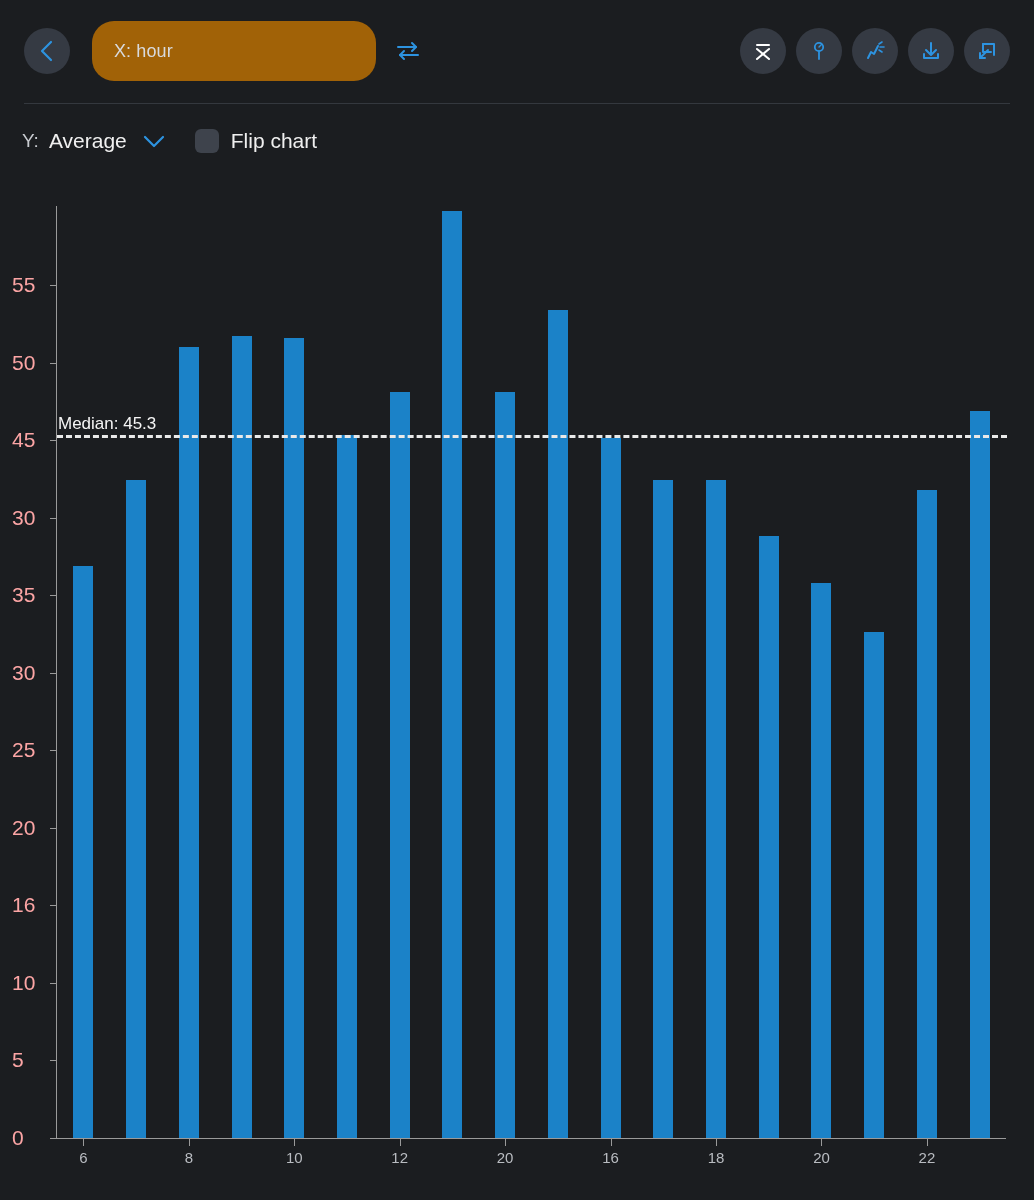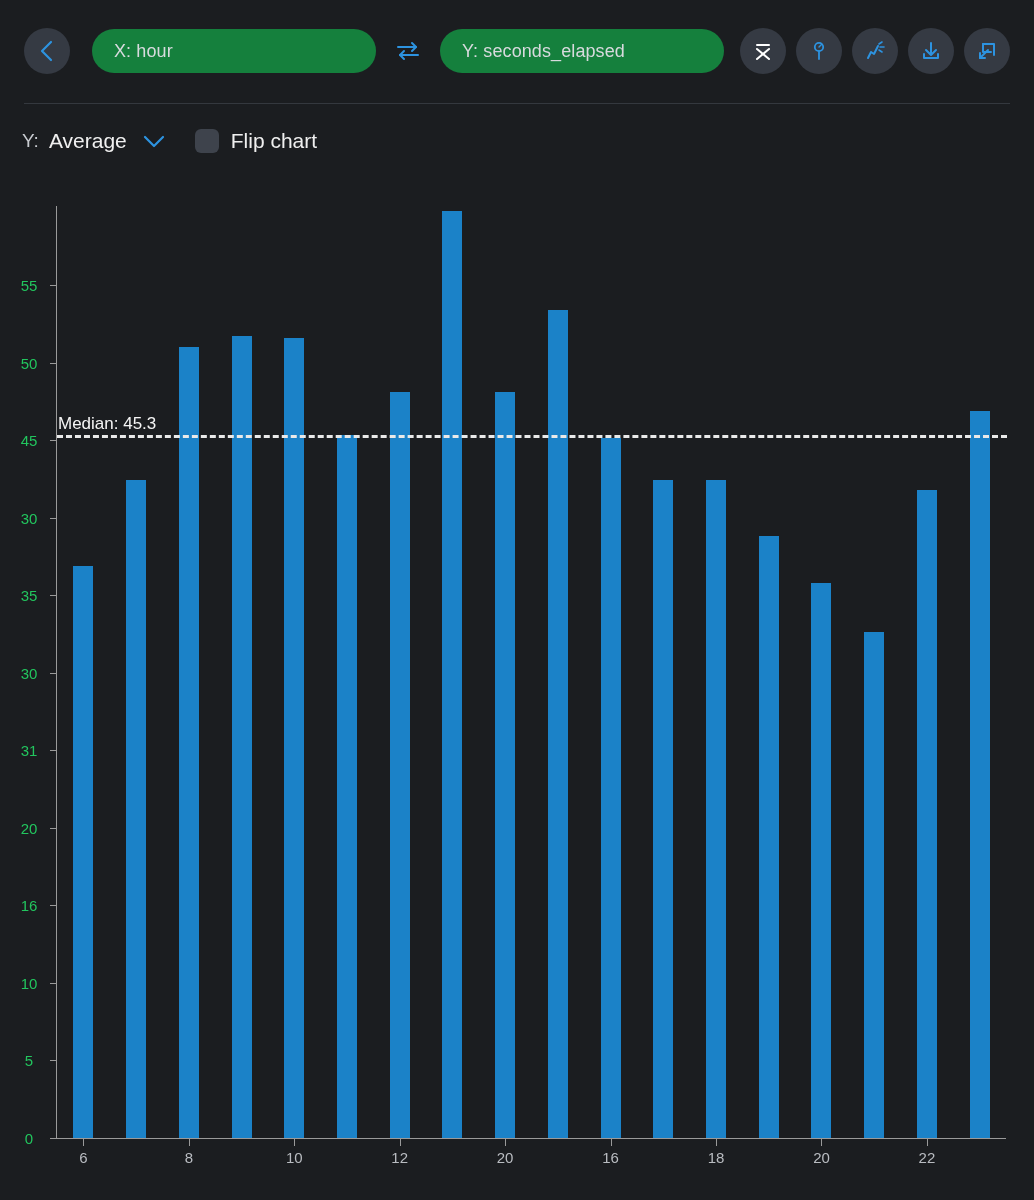--- a/index.html
+++ b/index.html
@@ -33,23 +33,23 @@
     background: #353a43;
     display: flex;
     align-items: center;
     justify-content: center;
     flex: none;
     cursor: pointer;
   }
   .back-btn { margin-right: 22px; }
 
   .field {
-    height: 44px;
+    height: 60px;
     border-radius: 22px;
-    background: #15803d;
+    background: #a16207;
     display: flex;
     align-items: center;
     padding: 0 22px;
     box-sizing: border-box;
     color: #d8dade;
     font-size: 18px;
     cursor: pointer;
     letter-spacing: .1px;
   }
   .field-x { width: 284px; }
@@ -127,23 +127,23 @@
   .axis-x-line {
     position: absolute;
     left: 56px;
     top: 1138px;
     width: 950px;
     height: 1px;
     background: #9a9a9a;
   }
   .ytick-label {
     position: absolute;
-    color: #22c55e;
-    font-size: 15px;
-    text-align: center;
+    color: #fca5a5;
+    font-size: 21px;
+    text-align: left;
     transform: translateY(-50%);
     width: 34px;
     left: 12px;
   }
   .ytick-mark {
     position: absolute;
     left: 50px;
     width: 7px;
     height: 1px;
     background: #9a9a9a;
@@ -203,23 +203,20 @@
     <span>
       <svg width="26" height="24" viewBox="0 0 26 24">
         <polyline points="3,8 21,8" fill="none" stroke="#2d93e0" stroke-width="2" stroke-linecap="round"></polyline>
         <polyline points="17,4 21,8 17,12" fill="none" stroke="#2d93e0" stroke-width="2" stroke-linecap="round" stroke-linejoin="round"></polyline>
         <polyline points="23,16 5,16" fill="none" stroke="#2d93e0" stroke-width="2" stroke-linecap="round"></polyline>
         <polyline points="9,12 5,16 9,20" fill="none" stroke="#2d93e0" stroke-width="2" stroke-linecap="round" stroke-linejoin="round"></polyline>
       </svg>
     </span>
   </div>
 
-  <div class="field field-y">
-    <span>Y: seconds_elapsed</span>
-  </div>
 
   <div class="tool-icons">
 
     <div class="circle-btn">
       <span>
         <svg width="22" height="24" viewBox="0 0 22 24">
           <line x1="5" y1="6" x2="17" y2="6" stroke="#ffffff" stroke-width="2" stroke-linecap="round"></line>
           <line x1="5" y1="10" x2="17" y2="20" stroke="#ffffff" stroke-width="2" stroke-linecap="round"></line>
           <line x1="17" y1="10" x2="5" y2="20" stroke="#ffffff" stroke-width="2" stroke-linecap="round"></line>
         </svg>
@@ -312,21 +309,21 @@
       <div class="ytick-label" style="top: 1138px;">0</div>
       <div class="ytick-mark" style="top: 1138px;"></div>
       <div class="ytick-label" style="top: 1060.45px;">5</div>
       <div class="ytick-mark" style="top: 1060.45px;"></div>
       <div class="ytick-label" style="top: 982.9px;">10</div>
       <div class="ytick-mark" style="top: 982.9px;"></div>
       <div class="ytick-label" style="top: 905.35px;">16</div>
       <div class="ytick-mark" style="top: 905.35px;"></div>
       <div class="ytick-label" style="top: 827.8px;">20</div>
       <div class="ytick-mark" style="top: 827.8px;"></div>
-      <div class="ytick-label" style="top: 750.25px;">31</div>
+      <div class="ytick-label" style="top: 750.25px;">25</div>
       <div class="ytick-mark" style="top: 750.25px;"></div>
       <div class="ytick-label" style="top: 672.7px;">30</div>
       <div class="ytick-mark" style="top: 672.7px;"></div>
       <div class="ytick-label" style="top: 595.15px;">35</div>
       <div class="ytick-mark" style="top: 595.15px;"></div>
       <div class="ytick-label" style="top: 517.6px;">30</div>
       <div class="ytick-mark" style="top: 517.6px;"></div>
       <div class="ytick-label" style="top: 440.05px;">45</div>
       <div class="ytick-mark" style="top: 440.05px;"></div>
       <div class="ytick-label" style="top: 362.5px;">50</div>

